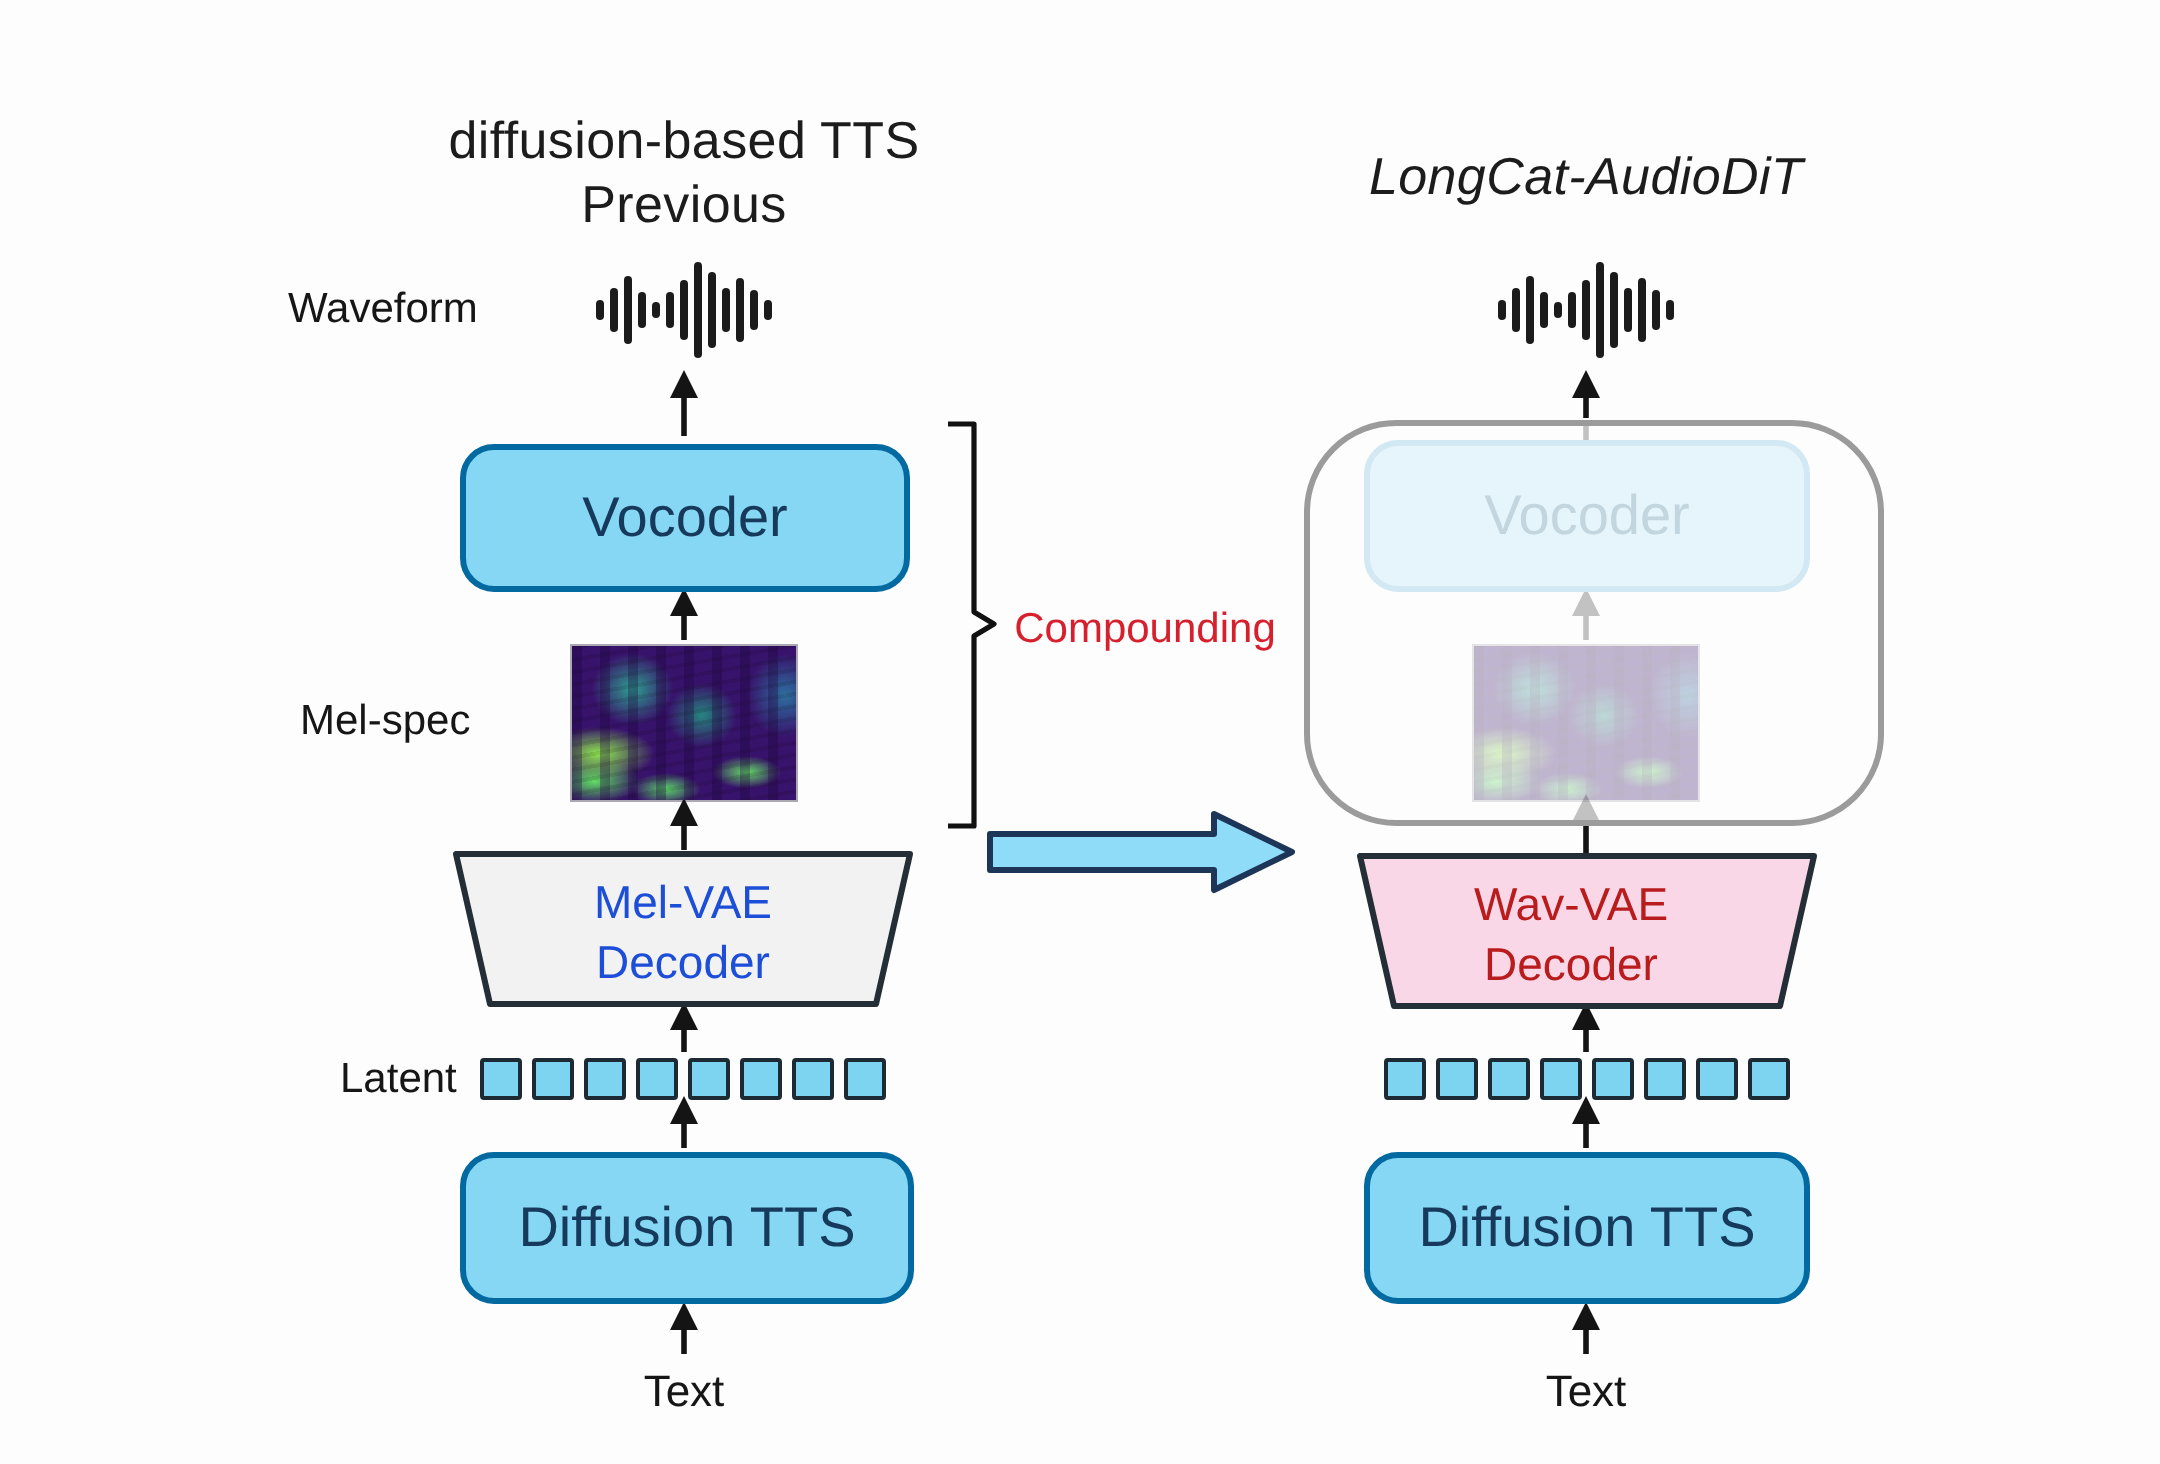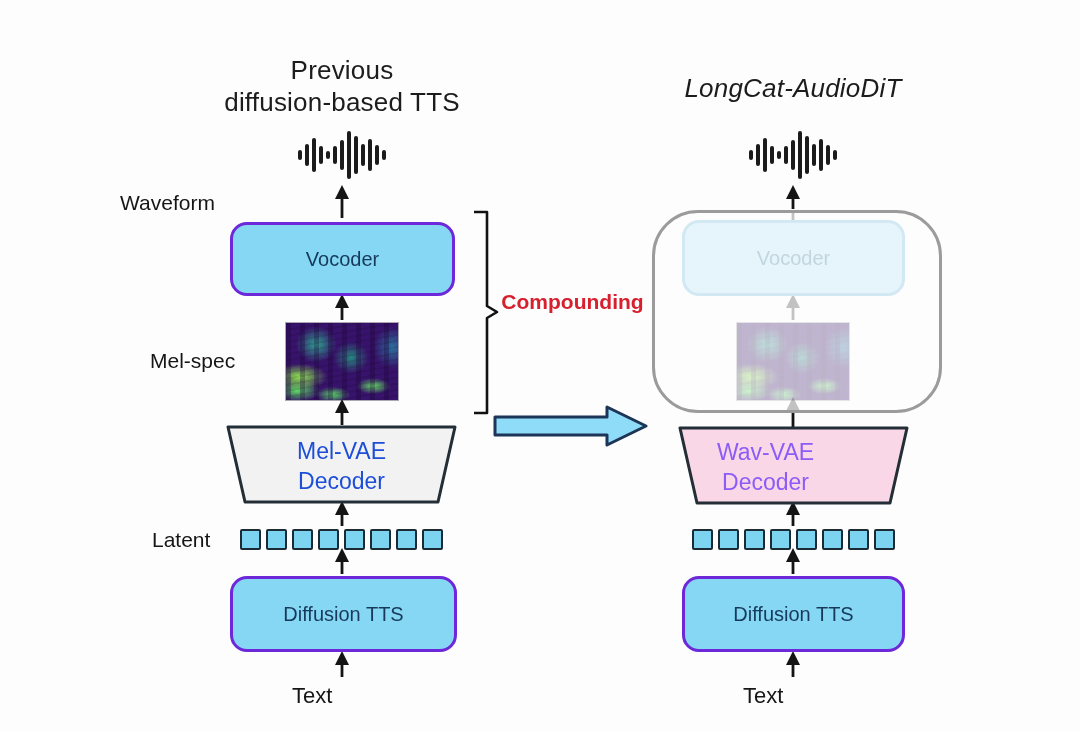--- a/index.html
+++ b/index.html
@@ -8,27 +8,27 @@
     background:#fdfdfd;
     font-family:"Liberation Sans", sans-serif;
     color:#1b1b1b;
   }
   .abs{position:absolute;}
   .title{
     font-size:26px; line-height:1.22; text-align:center; color:#1c1c1c;
     letter-spacing:0.2px;
   }
   .label{font-size:21px; color:#161616;}
-  .center-text{}
+  .center-text{text-align:center;}
   
   .bluebox{
     position:absolute; box-sizing:border-box;
-    background:#85d7f3; border:3px solid #6d28d9; border-radius:17px;
+    background:#85d7f3; border:3px solid #0369a1; border-radius:17px;
     display:flex; align-items:center; justify-content:center;
-    font-size:20px; color:#173a5c;
+    font-size:28px; color:#173a5c;
   }
   .ghostbox{
     background:#e6f5fb; border-color:#d2e8f2; color:#c3d5de;
   }
   .ghost-container{
     position:absolute; box-sizing:border-box;
     border:3px solid #9b9b9b; border-radius:46px; background:transparent;
   }
   
   .melspec{
@@ -101,25 +101,25 @@
     <line x1="793" y1="428" x2="793" y2="413" stroke="#141414" stroke-width="2.8"></line>
     <line x1="793" y1="412" x2="793" y2="404" stroke="#c2c2c2" stroke-width="2.8" marker-end="url(#ahg)"></line>
     <line x1="793" y1="526" x2="793" y2="508" stroke="#141414" stroke-width="2.8" marker-end="url(#ah)"></line>
     <line x1="793" y1="574" x2="793" y2="555" stroke="#141414" stroke-width="2.8" marker-end="url(#ah)"></line>
     <line x1="793" y1="677" x2="793" y2="658" stroke="#141414" stroke-width="2.8" marker-end="url(#ah)"></line>
 
     <polygon points="680,428 907,428 890,503 697,503" fill="#f9d7e7" stroke="#232e36" stroke-width="3" stroke-linejoin="round"></polygon>
   </svg>
 
   <div class="abs title" style="left:192px; top:55px; width:300px;">
+    <div>diffusion-based TTS</div>
     <div>Previous</div>
-    <div>diffusion-based TTS</div>
-  </div>
-
-  <div class="abs label" style="left:120px; top:143px;margin-top:48px;">Waveform</div>
+  </div>
+
+  <div class="abs label" style="left:144px; top:143px;">Waveform</div>
 
   <div class="waveicon" style="left:298px; top:129px;">
       <span class="wbar" style="height: 10px;"></span>
       <span class="wbar" style="height: 22px;"></span>
       <span class="wbar" style="height: 34px;"></span>
       <span class="wbar" style="height: 18px;"></span>
       <span class="wbar" style="height: 8px;"></span>
       <span class="wbar" style="height: 18px;"></span>
       <span class="wbar" style="height: 30px;"></span>
       <span class="wbar" style="height: 48px;"></span>
@@ -136,40 +136,40 @@
 
   <div class="abs label" style="left:150px; top:349px;">Mel-spec</div>
 
   <div class="melspec" style="left:286px; top:323px;"></div>
 
   <div class="trap-text" style="left:228px; top:436px; color:#1d4ed8;">
     <div>Mel-VAE</div>
     <div>Decoder</div>
   </div>
 
-  <div class="abs label" style="left:152px; top:528px;">Latent</div>
+  <div class="abs label" style="left:170px; top:528px;">Latent</div>
 
   <div class="latent-row" style="left:240px; top:529px;">
       <span class="latent-sq"></span>
       <span class="latent-sq"></span>
       <span class="latent-sq"></span>
       <span class="latent-sq"></span>
       <span class="latent-sq"></span>
       <span class="latent-sq"></span>
       <span class="latent-sq"></span>
       <span class="latent-sq"></span>
     </div>
 
   <div class="bluebox" style="left:230px; top:576px; width:227px; height:76px;">
     <span>Diffusion TTS</span>
   </div>
 
   <div class="abs label center-text" style="left:292px; top:683px; width:100px; font-size:22px;">Text</div>
 
-  <div class="annotation" style="left:490px; top:289px; width:165px;font-weight:bold;">
+  <div class="annotation" style="left:490px; top:302px; width:165px;">
     <div>Compounding</div>
   </div>
 
   <div class="abs title" style="left:643px; top:73px; width:300px;font-style:italic;">LongCat-AudioDiT</div>
 
   <div class="waveicon" style="left:749px; top:129px;">
       <span class="wbar" style="height: 10px;"></span>
       <span class="wbar" style="height: 22px;"></span>
       <span class="wbar" style="height: 34px;"></span>
       <span class="wbar" style="height: 18px;"></span>
@@ -185,21 +185,21 @@
     </div>
 
   <div class="ghost-container" style="left:652px; top:210px; width:290px; height:203px;"></div>
 
   <div class="bluebox ghostbox" style="left:682px; top:220px; width:223px; height:76px;">
     <span>Vocoder</span>
   </div>
 
   <div class="melspec ghost" style="left:737px; top:323px;"></div>
 
-  <div class="trap-text" style="left:652px; top:437px; color:#8b5cf6;">
+  <div class="trap-text" style="left:672px; top:437px; color:#b91c1c;">
     <div>Wav-VAE</div>
     <div>Decoder</div>
   </div>
 
   <div class="latent-row" style="left:692px; top:529px;">
       <span class="latent-sq"></span>
       <span class="latent-sq"></span>
       <span class="latent-sq"></span>
       <span class="latent-sq"></span>
       <span class="latent-sq"></span>

